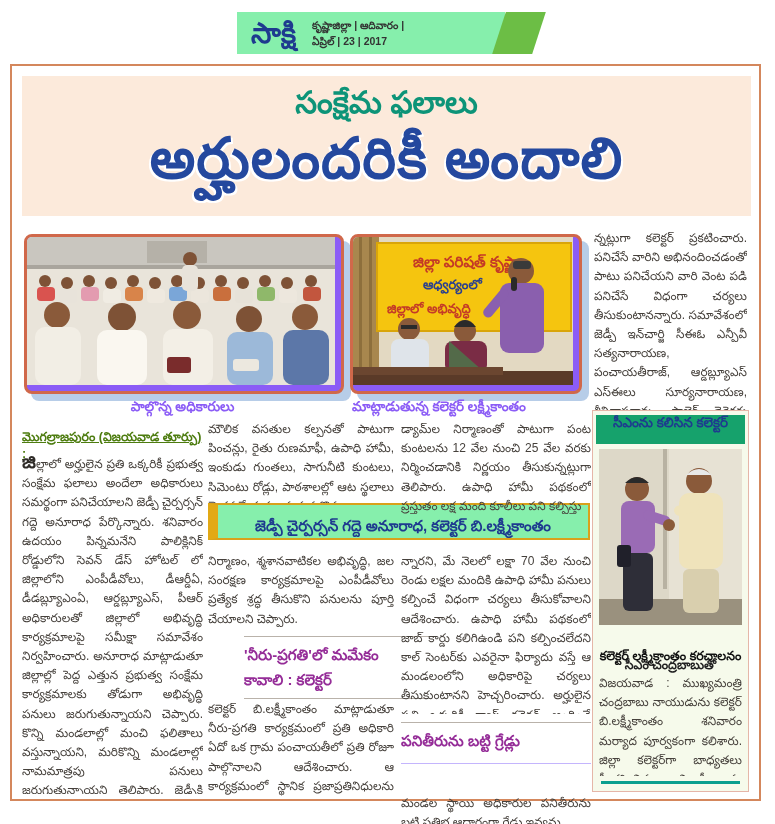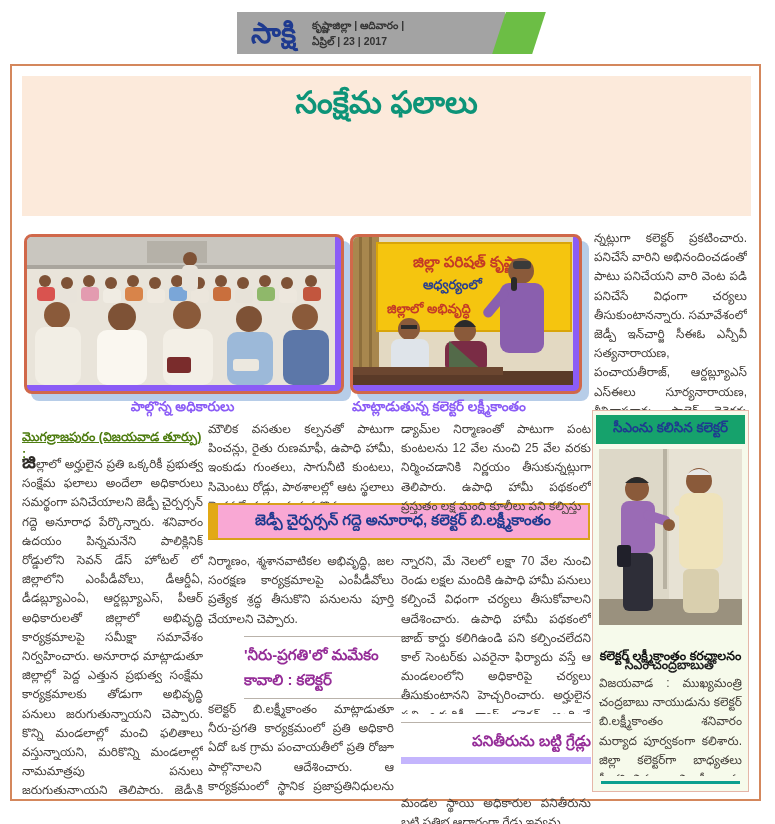--- a/index.html
+++ b/index.html
@@ -4,21 +4,21 @@
 <style>
   html,body{margin:0;padding:0;}
   body{
     width:775px;height:824px;position:relative;background:#ffffff;
     font-family:"Liberation Sans","DejaVu Sans",sans-serif;
     -webkit-font-smoothing:antialiased;
   }
   .abs{position:absolute;}
 
   
-  .masthead{left:237px;top:12px;width:268px;height:42px;background:#a3a3a3;
+  .masthead{left:237px;top:12px;width:268px;height:42px;background:#86efac;
     display:flex;align-items:center;padding-left:14px;box-sizing:border-box;}
   .masthead-logo{font-size:29px;font-weight:800;color:#1e3a8f;letter-spacing:0px;line-height:1;}
   .masthead-edition{margin-left:16px;color:#333;font-size:10.5px;font-weight:700;line-height:1.55;}
   .masthead-green{left:499px;top:12px;width:40px;height:42px;background:#6cbe45;transform:skewX(-18deg);}
 
   
   .frame{left:10px;top:64px;width:751px;height:737px;border:2px solid #d4875c;background:#fff;box-sizing:border-box;}
 
   
   .headline-box{left:22px;top:76px;width:729px;height:140px;background:#fceadb;text-align:center;}
@@ -43,37 +43,37 @@
   .dropcap{font-size:19px;font-weight:800;color:#2f2c28;}
   .col4{left:594px;top:229px;width:153px;height:184px;}
   .col2a{left:208px;top:420px;width:186px;height:100px;}
   .col2b{left:208px;top:552px;width:186px;height:82px;}
   .col2c{left:208px;top:700px;width:186px;height:96px;}
   .col3a{left:401px;top:420px;width:190px;height:100px;}
   .col3b{left:401px;top:552px;width:190px;height:162px;}
   .col3c{left:401px;top:762px;width:190px;height:34px;margin-top:32px;}
 
   
-  .pullquote{left:208px;top:503px;width:382px;height:37px;background:#f9a8d4;
+  .pullquote{left:208px;top:503px;width:382px;height:37px;background:#86efac;
     border:2px solid #d9a11b;border-left:10px solid #e2a915;box-sizing:border-box;
-    display:flex;align-items:center;justify-content:center;}
+    display:flex;align-items:flex-end;justify-content:center;}
   .pullquote span{font-size:15px;font-weight:800;color:#1e3a8f;}
 
   
   .subhead{font-size:15px;font-weight:800;color:#952d98;line-height:25px;}
   .subhead1{left:208px;top:636px;width:186px;padding:5px 0 6px 0;
     border-top:1px solid #b9b2aa;border-bottom:1px solid #b9b2aa;margin-left:36px;}
-  .subhead2{left:401px;top:722px;width:190px;padding:5px 0 4px 0;
-    border-top:1px solid #b9b2aa;border-bottom:7px solid #c4b5fd;text-align:right;}
+  .subhead2{left:401px;top:722px;width:190px;padding:5px 0 10px 0;
+    border-top:1px solid #b9b2aa;border-bottom:1px solid #c4b5fd;}
 
   
   .sidebar{left:592px;top:410px;width:157px;height:382px;background:#f6faeb;
     border:1px solid #e5b6a8;box-sizing:border-box;}
   .sidebar-title{left:596px;top:415px;width:149px;height:29px;background:#16a26c;
-    display:flex;align-items:center;justify-content:center;}
+    display:flex;justify-content:center;}
   .sidebar-title span{font-size:13.5px;font-weight:800;color:#1e3a8f;}
   .sidebar-photo{left:599px;top:449px;width:143px;height:176px;background:#ddd;overflow:hidden;}
   .sidebar-cap1{left:596px;top:631px;width:149px;text-align:center;font-size:12.5px;font-weight:700;color:#222;margin-top:27px;}
   .sidebar-cap2{left:596px;top:649px;width:149px;text-align:center;font-size:12.5px;font-weight:800;color:#111;}
   .sidebar-body{left:599px;top:674px;width:143px;height:102px;}
   .sidebar-rule{left:601px;top:781px;width:139px;height:3px;background:#0a9f8f;}
 </style>
 </head>
 <body>
 
@@ -83,20 +83,21 @@
     <span>కృష్ణాజిల్లా | ఆదివారం |</span><br>
     <span>ఏప్రిల్ | 23 | 2017</span>
   </span>
 </div>
 <div class="abs masthead-green"></div>
 
 <div class="abs frame"></div>
 
 <div class="abs headline-box">
   <div class="kicker">సంక్షేమ ఫలాలు</div>
+  <div class="main-headline">అర్హులందరికీ అందాలి</div>
 </div>
 
 <div class="abs photo-frame photo-left">
   <svg width="308" height="148" viewBox="0 0 308 148">
     <rect width="308" height="148" fill="#e9e4da"></rect>
     <rect width="308" height="30" fill="#c9c6bf"></rect>
     <rect y="28" width="308" height="4" fill="#a9a59d"></rect>
     <rect x="120" y="4" width="60" height="22" fill="#b5b1a8"></rect>
 
     <g fill="#7e5236">

